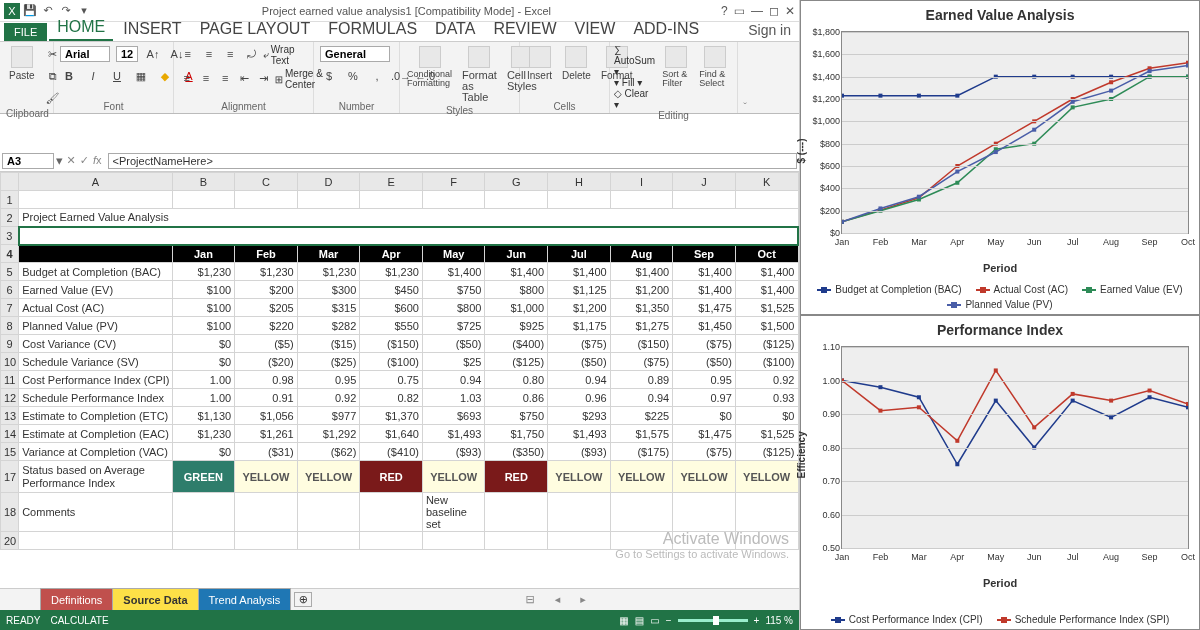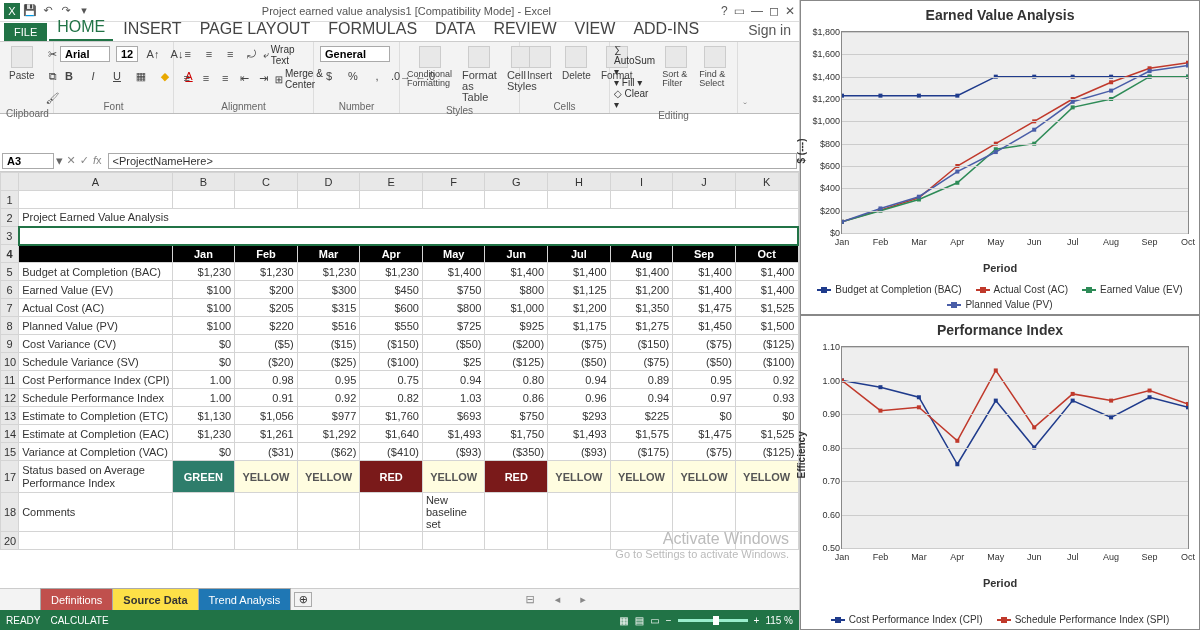--- a/index.html
+++ b/index.html
@@ -349,38 +349,38 @@
               <td class="mcol">$1,200</td>
               <td class="mcol">$1,350</td>
               <td class="mcol">$1,475</td>
               <td class="mcol">$1,525</td>
             </tr>
             <tr>
               <td class="rownum">8</td>
               <td class="colA">Planned Value (PV)</td>
               <td class="mcol">$100</td>
               <td class="mcol">$220</td>
-              <td class="mcol">$516</td>
+              <td class="mcol">$282</td>
               <td class="mcol">$550</td>
               <td class="mcol">$725</td>
               <td class="mcol">$925</td>
               <td class="mcol">$1,175</td>
               <td class="mcol">$1,275</td>
               <td class="mcol">$1,450</td>
               <td class="mcol">$1,500</td>
             </tr>
             <tr>
               <td class="rownum">9</td>
               <td class="colA">Cost Variance (CV)</td>
               <td class="mcol">$0</td>
               <td class="mcol">($5)</td>
               <td class="mcol">($15)</td>
               <td class="mcol">($150)</td>
               <td class="mcol">($50)</td>
-              <td class="mcol">($200)</td>
+              <td class="mcol">($400)</td>
               <td class="mcol">($75)</td>
               <td class="mcol">($150)</td>
               <td class="mcol">($75)</td>
               <td class="mcol">($125)</td>
             </tr>
             <tr>
               <td class="rownum">10</td>
               <td class="colA">Schedule Variance (SV)</td>
               <td class="mcol">$0</td>
               <td class="mcol">($20)</td>
@@ -420,21 +420,21 @@
               <td class="mcol">0.94</td>
               <td class="mcol">0.97</td>
               <td class="mcol">0.93</td>
             </tr>
             <tr>
               <td class="rownum">13</td>
               <td class="colA">Estimate to Completion (ETC)</td>
               <td class="mcol">$1,130</td>
               <td class="mcol">$1,056</td>
               <td class="mcol">$977</td>
-              <td class="mcol">$1,760</td>
+              <td class="mcol">$1,370</td>
               <td class="mcol">$693</td>
               <td class="mcol">$750</td>
               <td class="mcol">$293</td>
               <td class="mcol">$225</td>
               <td class="mcol">$0</td>
               <td class="mcol">$0</td>
             </tr>
             <tr>
               <td class="rownum">14</td>
               <td class="colA">Estimate at Completion (EAC)</td>

